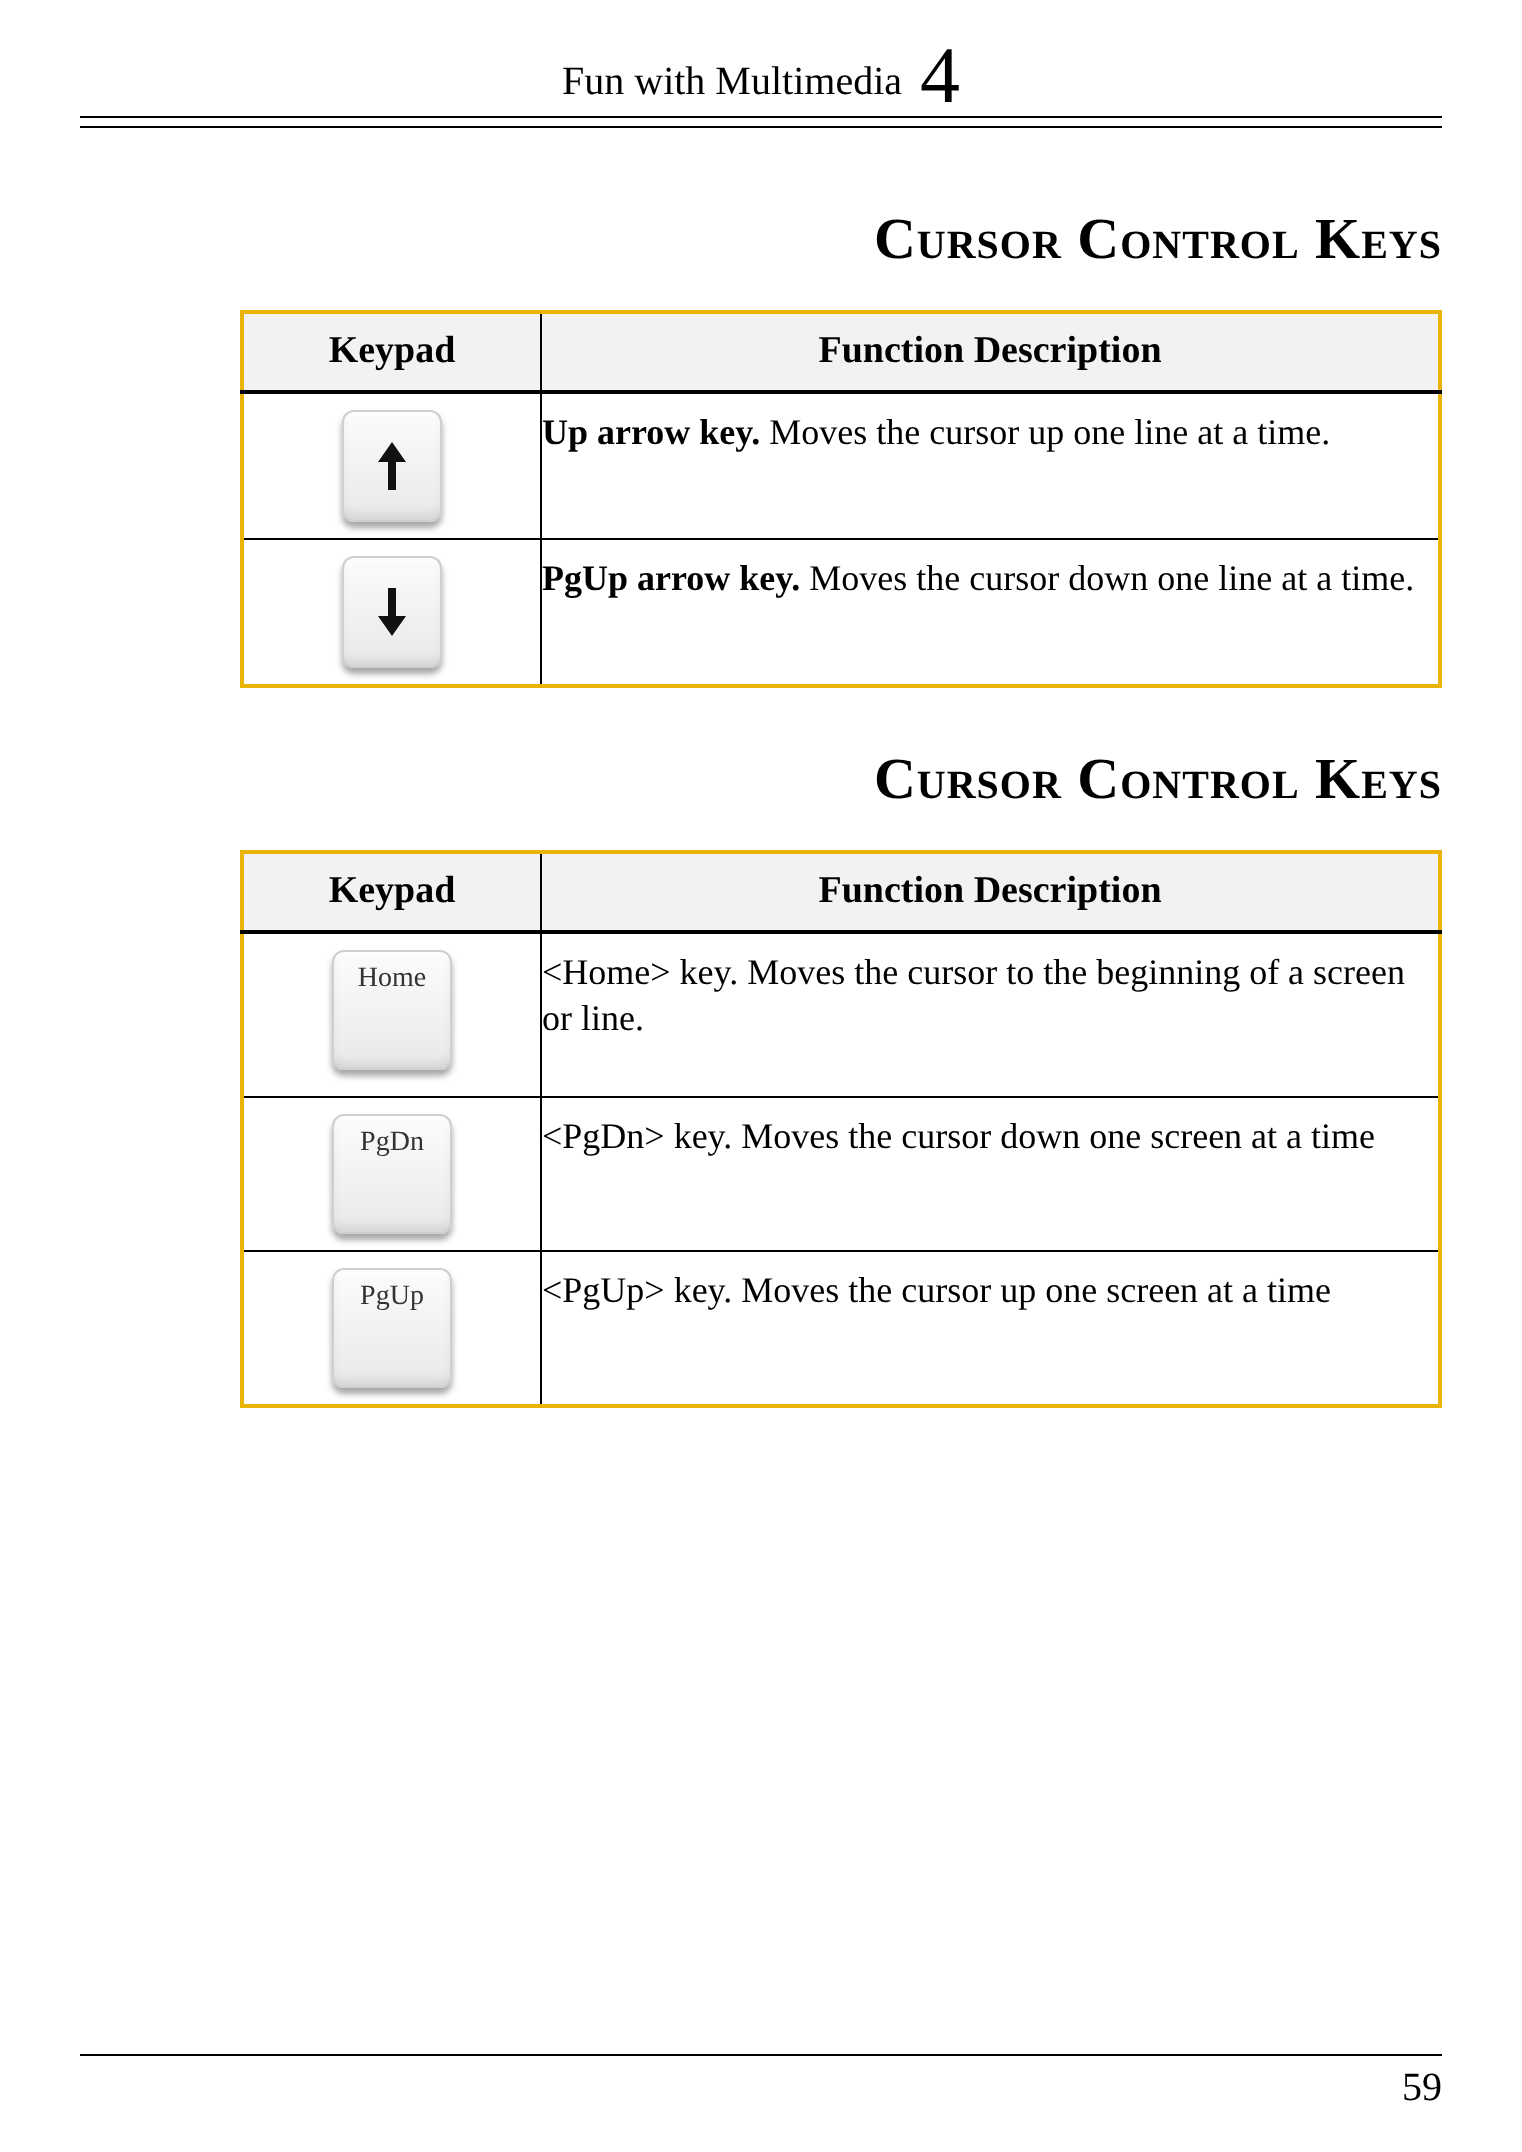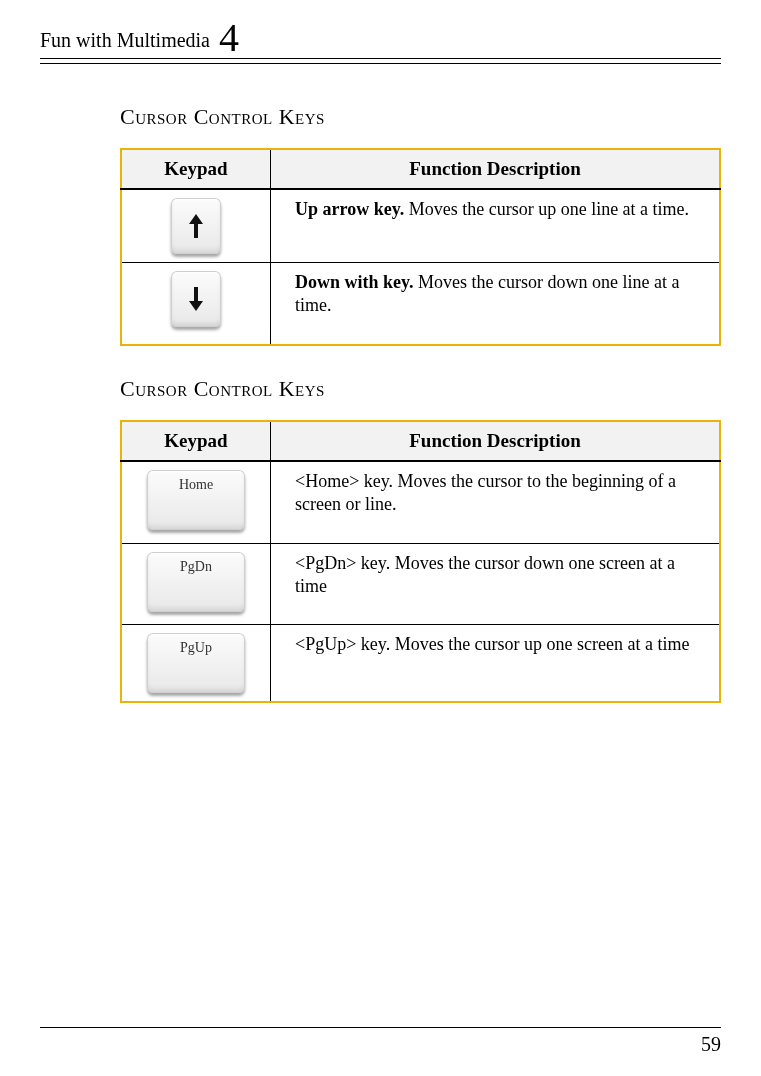--- a/index.html
+++ b/index.html
@@ -11,46 +11,47 @@
     width: 761px;
     height: 1076px;
     box-sizing: border-box;
     position: relative;
   }
   .page {
     padding: 18px 40px 0 40px;
     box-sizing: border-box;
   }
   .running-head {
-    text-align: left;
+    text-align: center;
     font-size: 20px;
     border-bottom: 1.5px solid #000;
     padding-bottom: 0;
     margin-bottom: 4px;
     line-height: 1;
   }
   .running-head .chap-num {
     font-size: 40px;
     font-weight: normal;
     vertical-align: -4px;
     margin-left: 4px;
   }
   .thin-rule {
     border-top: 1px solid #000;
     margin: 0 0 40px 0;
   }
   .content {
     padding: 0 0 0 80px;
   }
   h2.section {
-    font-weight: normal;
-    font-size: 22px;
+    font-weight: bold;
+    font-size: 29px;
     font-variant: small-caps;
     letter-spacing: 0.5px;
     margin: 0 0 18px 0;
+    text-align: right;
   }
   table.keys {
     border-collapse: collapse;
     width: 100%;
     border: 2px solid #eab308;
     margin-bottom: 30px;
   }
   table.keys th {
     background: #f2f2f2;
     font-weight: bold;
@@ -65,37 +66,37 @@
     vertical-align: top;
     font-size: 18px;
     line-height: 1.3;
   }
   table.keys td.keycell {
     width: 140px;
     text-align: center;
     padding: 8px 4px;
   }
   table.keys td.desc {
-    padding: 8px 10px 26px 24px;
+    padding: 8px 10px 26px 0;
   }
   .desc b { font-weight: bold; }
   
   .kbkey {
     display: inline-block;
     width: 50px;
     height: 56px;
     border-radius: 6px;
     background: linear-gradient(#fcfcfc, #e8e8e8);
     box-shadow: 0 3px 3px rgba(0,0,0,0.35), inset 0 0 0 1px #cfcfcf,
                 inset 0 -4px 4px rgba(0,0,0,0.08), inset 0 2px 2px #fff;
     position: relative;
     vertical-align: middle;
   }
   .kbkey.wide { width: 70px; height: 50px; }
-  .kbkey.wider { width: 98px; height: 60px; }
+  .kbkey.wider { width: 60px; height: 60px; }
   .kbkey svg {
     position: absolute;
     left: 50%; top: 50%;
     transform: translate(-50%, -50%);
   }
   .kbkey .keylabel {
     position: absolute;
     top: 6px;
     left: 0; right: 0;
     text-align: center;
@@ -152,21 +153,21 @@
         </tr>
         <tr>
           <td class="keycell">
             <span class="kbkey">
               <svg width="14" height="24">
                   <path d="M7 24 L14 14 L9 14 L9 0 L5 0 L5 14 L0 14 Z" fill="#111"></path>
                 </svg>
             </span>
           </td>
           <td class="desc">
-            <b>Down with key.</b><span> Moves the cursor down one line at a time.</span>
+            <b>PgUp arrow key.</b><span> Moves the cursor down one line at a time.</span>
           </td>
         </tr>
       </tbody>
     </table>
 
     <h2 class="section">Cursor Control Keys</h2>
 
     <table class="keys">
       <thead>
         <tr>

